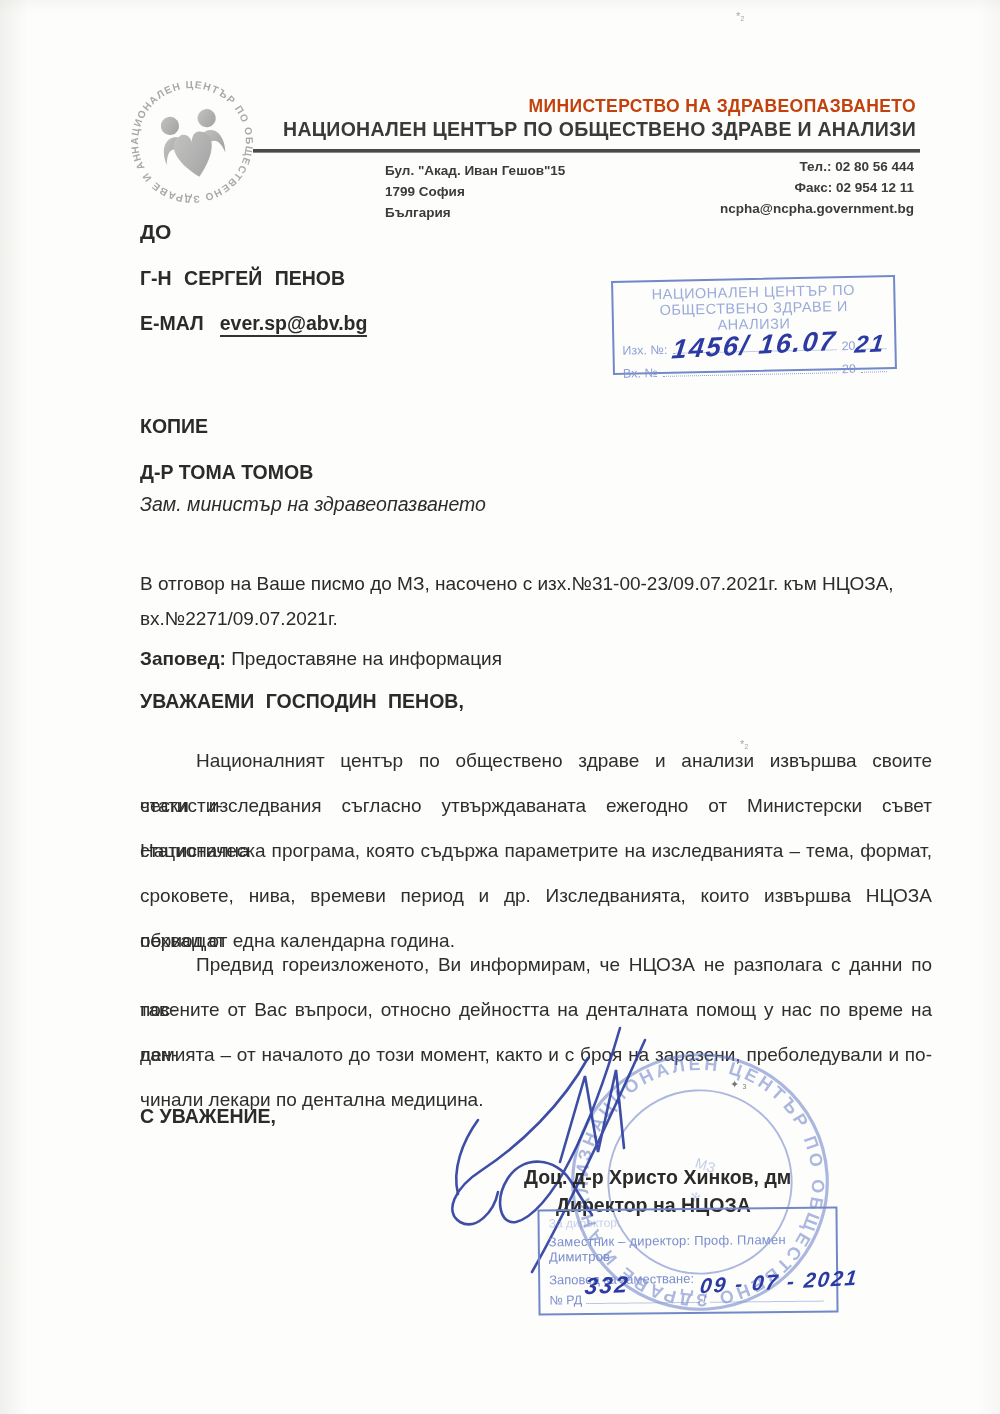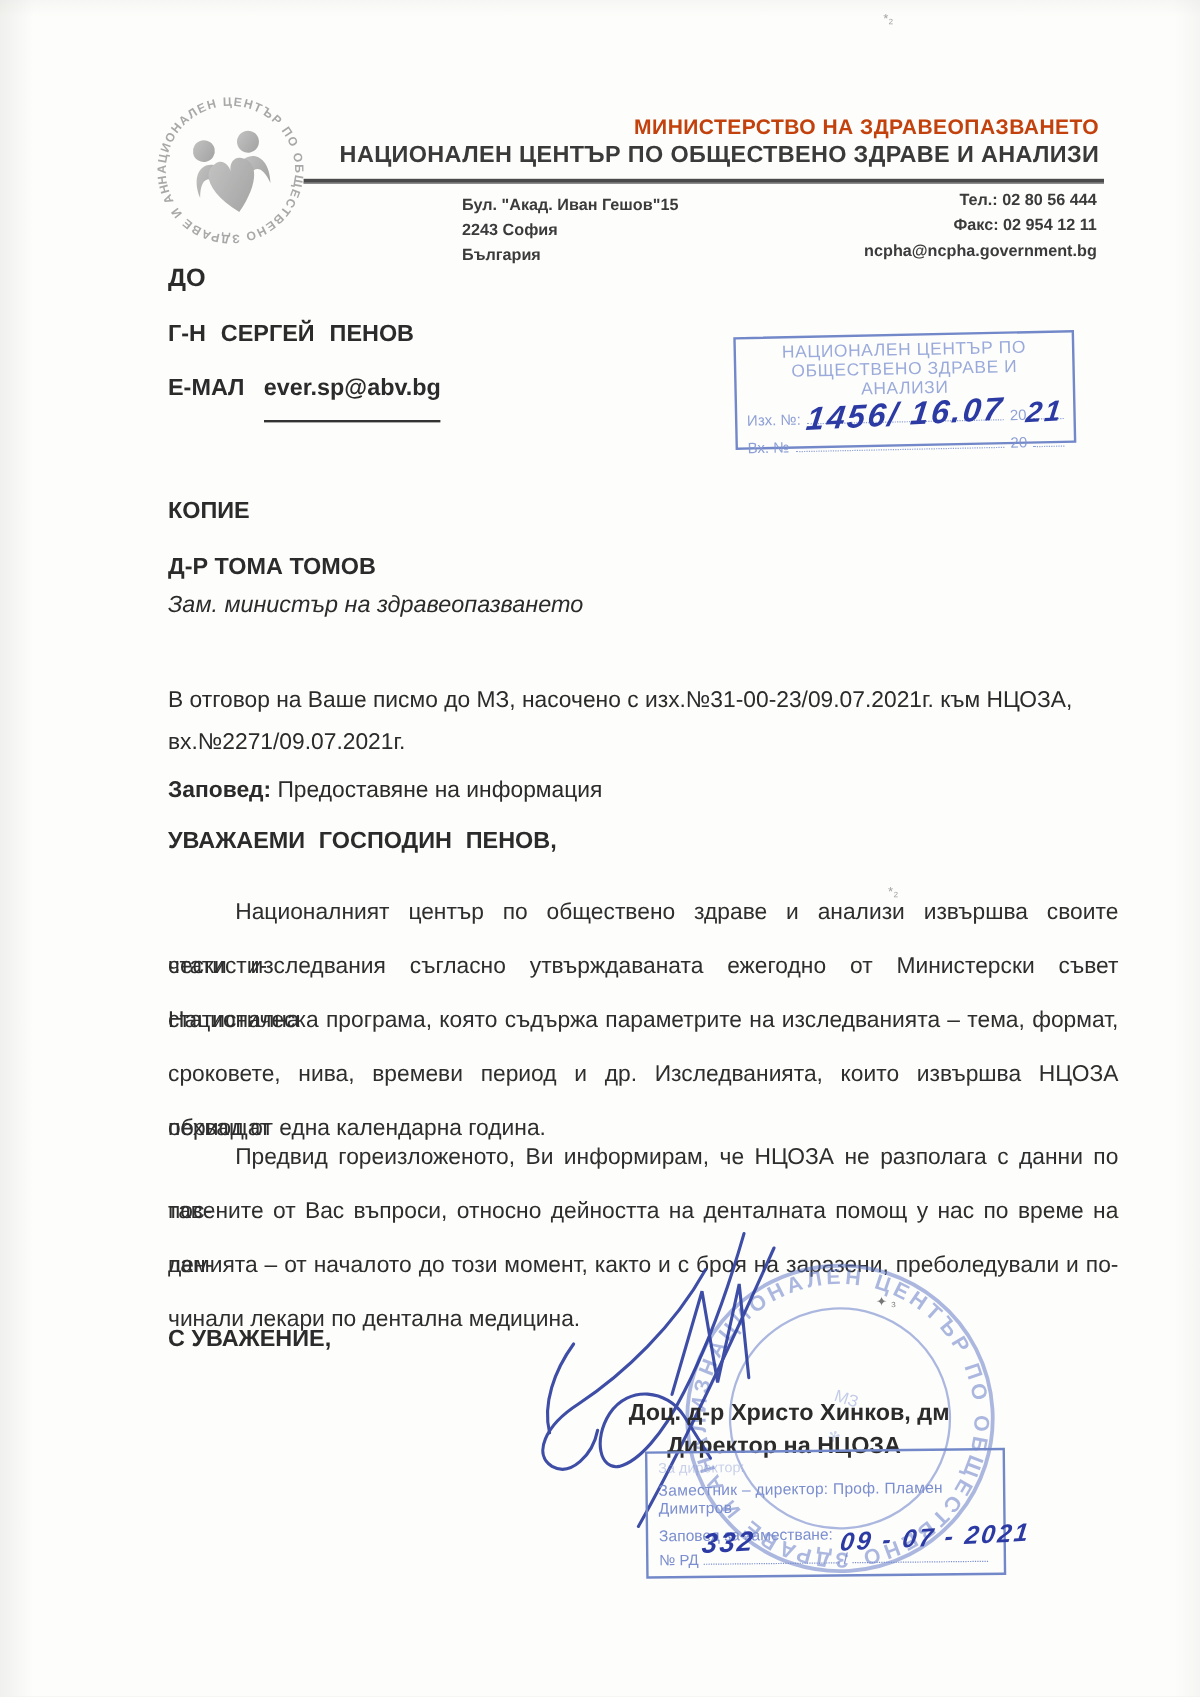--- a/index.html
+++ b/index.html
@@ -21,21 +21,21 @@
   .hdr-ministry{top:96px; right:84px; font-size:17.5px; font-weight:bold; color:#c2410c; letter-spacing:.4px;}
   .hdr-center{top:118px; right:84px; font-size:19.5px; font-weight:bold; color:#3a3a3a; letter-spacing:.3px;}
   .hdr-rule{top:149px; left:253px; width:667px; height:3px; background:#4a4a4a; border-bottom:1px solid #8a8a8a; box-shadow:0 5px 0 -3px #6f6f6f;}
   .addr{top:160px; left:385px; font-size:13.5px; font-weight:bold; color:#3b3b3b; line-height:21px;}
   .contacts{top:156px; right:86px; font-size:13.5px; font-weight:bold; color:#3b3b3b; line-height:21px; text-align:right;}
 
   
   .to-label{top:220px; left:140px; font-size:21px; font-weight:bold;}
   .to-name{top:267px; left:140px; font-size:19.5px; font-weight:bold; word-spacing:7px;}
   .to-email{top:312px; left:140px; font-size:19.5px; font-weight:bold;}
-  .to-email .mail{margin-left:16px; border-bottom:2px solid #333; padding-bottom:16px;}
+  .to-email .mail{margin-left:16px; border-bottom:2px solid #333; padding-bottom:1px;}
 
   
   .stamp-box{
     top:278px; left:612px; width:284px; height:94px;
     border:2.5px solid #7288c9; transform:rotate(-1.2deg);
     color:#8296d2; padding:4px 8px 2px 8px; box-sizing:border-box;
   }
   .stamp-box .s1{font-size:14.5px; text-align:center; letter-spacing:.5px; opacity:.8;}
   .stamp-box .s2{font-size:14.5px; text-align:center; letter-spacing:.5px; opacity:.8;}
   .srow{display:flex; align-items:flex-end; font-size:12.5px; margin-top:9px; opacity:.9;}
@@ -107,21 +107,21 @@
     <path d="M 36,82 C 32,60 46,52 56,60 L 52,72 C 45,65 39,68 36,82 Z" fill="url(#sealG)"></path>
     <path d="M 95,82 C 99,60 85,52 75,60 L 79,72 C 86,65 92,68 95,82 Z" fill="url(#sealG)"></path>
     <path d="M 65,100 C 44,80 41,62 54,57 C 61,54 65,61 65,66 C 65,61 69,54 76,57 C 89,62 86,80 65,100 Z" fill="url(#sealG)"></path>
   </svg>
 
   <div class="abs hdr-ministry">МИНИСТЕРСТВО НА ЗДРАВЕОПАЗВАНЕТО</div>
   <div class="abs hdr-center">НАЦИОНАЛЕН ЦЕНТЪР ПО ОБЩЕСТВЕНО ЗДРАВЕ И АНАЛИЗИ</div>
   <div class="abs hdr-rule"></div>
   <div class="abs addr">
     <div>Бул. "Акад. Иван Гешов"15</div>
-    <div>2243 София</div>
+    <div>1799 София</div>
     <div>България</div>
   </div>
   <div class="abs contacts">
     <div>Тел.:  02 80 56 444</div>
     <div>Факс: 02 954 12 11</div>
     <div>ncpha@ncpha.government.bg</div>
   </div>
 
   <div class="abs to-label">ДО</div>
   <div class="abs to-name">Г-Н СЕРГЕЙ  ПЕНОВ</div>

